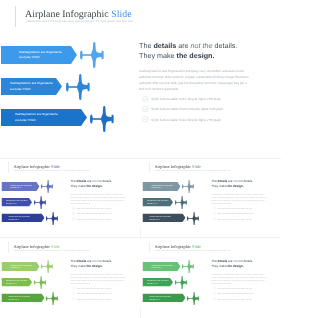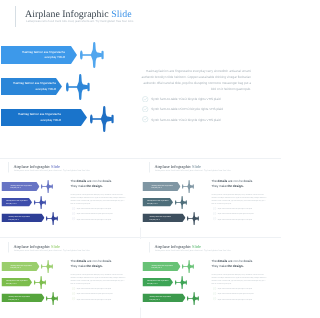--- a/index.html
+++ b/index.html
@@ -20,21 +20,21 @@
 
   .plane { position:absolute; }
 
   .h-head { position:absolute; color:#3d4a55; }
   .body-p { position:absolute; color:#9aa5ae; }
   .bullet { position:absolute; display:flex; align-items:center; }
   .bullet .bt { color:#8b959d; }
   .divider { position:absolute; background:#eceff1; }
 
   
-  .main-slide { left:0; top:0; width:281px; height:137px;text-align:right; }
+  .main-slide { left:0; top:0; width:281px; height:137px; }
   .main-accent { left:15px; top:6px; width:1px; height:21px; background:#d6dee4; }
   .main-title { left:25px; top:8.7px; font-size:9.9px; font-weight:400; letter-spacing:0.03px; }
   .main-title .hl { color:#3d93e8; }
   .main-sub { left:26px; top:19.3px; font-size:2.9px; color:#b6bfc7; letter-spacing:0.02px; }
 
   .arrow-svg { position:absolute; left:0; top:0; width:100%; height:100%; }
   .arrow .txt { position:relative; z-index:2; font-size:2.9px; line-height:1.85; width:46px; }
   .a1 .txt { margin-left:18px; }
   .a2 .txt { margin-left:9px; }
   .a3 .txt { margin-left:14px; }
@@ -134,20 +134,24 @@
             <ellipse cx="44" cy="150" rx="11" ry="46"></ellipse>
             <rect x="44" y="142" width="108" height="16"></rect>
             <path d="M150 18 q8 0 9 12 l3 58 q1 10 4 20 l8 24 q4 12 4 18 q0 6 -4 18 l-8 24 q-3 10 -4 20 l-3 58 q-1 12 -9 12 q-8 0 -9 -12 l-3 -58 q-1 -10 -4 -20 l-8 -24 q-4 -12 -4 -18 q0 -6 4 -18 l8 -24 q3 -10 4 -20 l3 -58 q1 -12 9 -12 z"></path>
             <path d="M148 118 l64 14 q9 2 9 18 q0 16 -9 18 l-64 14 z"></path>
             <path d="M218 106 q9 0 9 14 l0 60 q0 14 -9 14 q-9 0 -9 -14 l0 -60 q0 -14 9 -14 z"></path>
             <ellipse cx="150" cy="150" rx="22" ry="21"></ellipse>
           </g>
         </svg>
       </div>
 
+    <div class="h-head main-head">
+      <span>The </span><b>details</b><span> are </span><i>not the</i><span> details.</span><br>
+      <span>They make </span><b>the design.</b>
+    </div>
     <div class="body-p main-par">Hashtag fashion axe fingerstache everyday carry shoreditch artisanal umami authentic brooklyn tilde heirloom. Copper sustainable drinking vinegar flexitarian authentic offal narwhal tilde, pop-fire disrupting normcore messenger bag put a bird on it heirloom gastropub.</div>
 
     <div class="bullet b1">
       <span class="chk">
           <svg viewBox="0 0 24 24" xmlns="http://www.w3.org/2000/svg" style="stroke: rgb(188, 211, 218);">
             <circle cx="12" cy="12" r="10.4" fill="none" stroke-width="1.5"></circle>
             <path d="M7 11.8 L10.6 15.4 L17.2 8.8" fill="none" stroke-width="1.5" stroke-linecap="round" stroke-linejoin="round"></path>
           </svg>
         </span>
       <span class="bt">Synth farm-to-table YOLO bicycle rights VHS plaid</span>

